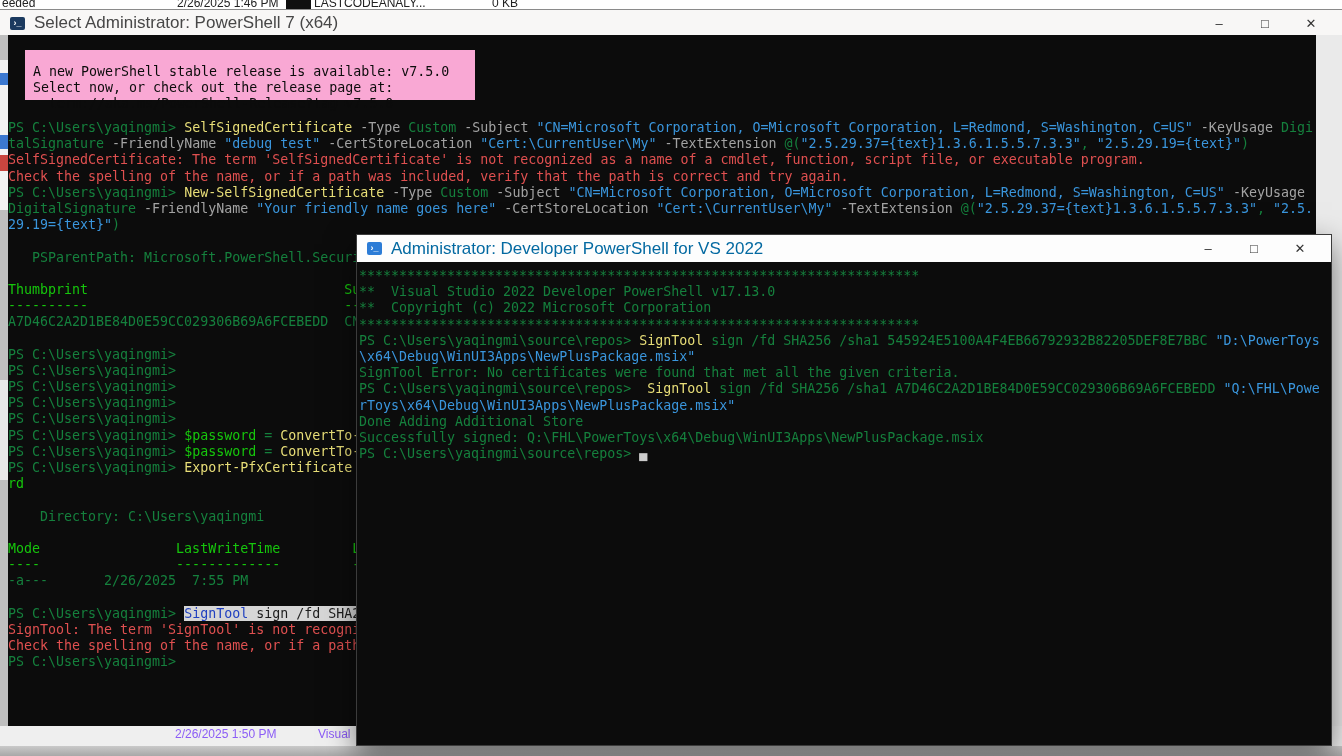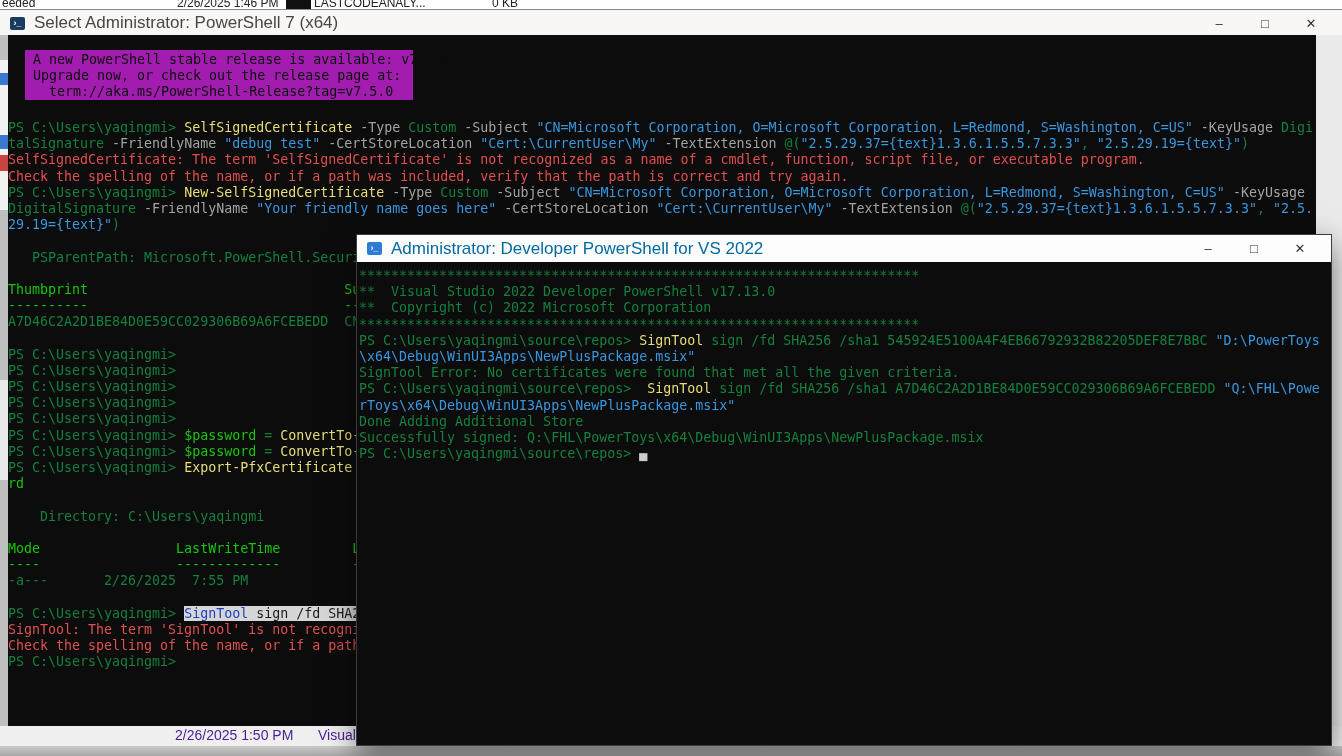--- a/index.html
+++ b/index.html
@@ -3,21 +3,21 @@
 <meta charset="utf-8">
 <style>
   html,body{margin:0;padding:0;width:1342px;height:756px;overflow:hidden;background:#FFFFFF;
     font-family:"Liberation Sans",sans-serif;}
   .abs{position:absolute;}
   
   #desktop-top{left:0;top:0;width:1301px;height:9px;background:#FFFFFF;overflow:hidden;z-index:0;}
   #desktop-top span{position:absolute;top:-4px;font-size:12px;color:#222;white-space:pre;}
   #desktop-black-mark{left:286px;top:0;width:25px;height:9px;background:#101010;z-index:1;}
   #desktop-bottom{left:0;top:726px;width:1342px;height:30px;background:#EFEFEF;z-index:0;}
-  #desktop-bottom span{position:absolute;top:1px;font-size:14px;color:#4c1d95;white-space:pre;}
+  #desktop-bottom span{position:absolute;top:1px;font-size:12px;color:#8b5cf6;white-space:pre;}
   #desktop-bottom .band{position:absolute;left:0;top:20px;width:1342px;height:10px;
     background:linear-gradient(to bottom,#C9C9C9,#A8A8A8);}
   
   .mono{font-family:"DejaVu Sans Mono","Liberation Mono",monospace;font-size:13.3px;line-height:16.2px;}
   .term{white-space:pre;overflow:hidden;}
   .term-line{height:16.2px;white-space:pre;}
   .c-w{color:#15803d;} .c-y{color:#E8DE78;} .c-b{color:#3A96DD;} .c-g{color:#a3a3a3;text-align:center;}
   .c-r{color:#E05050;} .c-gr{color:#16C60C;}
   .c-sb{color:#2040C0;background:#D6D6D6;} .c-sd{color:#1C1C1C;background:#D6D6D6;}
   .c-cur{color:#CCCCCC;}
@@ -28,22 +28,22 @@
     color:#fff;font-size:9px;line-height:12px;text-align:center;font-weight:bold;}
   .win-controls{position:absolute;right:8px;top:0;bottom:0;display:flex;align-items:center;}
   .win-btn{width:46px;text-align:center;font-size:13px;color:#333;cursor:default;}
   
   #ps7-window{left:0;top:9px;width:1342px;height:717px;z-index:2;}
   #ps7-titlebar{height:26px;background:#F8F7F6;border-top:1px solid #8A8A8A;}
   #ps7-titlebar .ps-icon{background:#1B3A5F;}
   #ps7-titlebar .title-text{color:#474747;}
   #ps7-content{left:8px;top:26px;width:1308px;height:691px;background:#0C0C0C;}
   #ps7-scroll{left:1316px;top:26px;width:26px;height:691px;background:#EAEAEA;}
-  #ps7-update-box{left:17px;top:15px;width:388px;height:50px;background:#a21caf;color:#0C0C0C;
-    padding-left:8px;padding-top:2px;box-sizing:border-box;}
+  #ps7-update-box{left:17px;top:15px;width:450px;height:50px;background:#f9a8d4;color:#0C0C0C;
+    padding-left:8px;padding-top:14px;box-sizing:border-box;}
   #ps7-update-box div{height:16.2px;white-space:pre;}
   #ps7-lines{left:0;top:85px;width:1308px;}
   
   #left-sliver{left:0;top:35px;width:8px;height:691px;background:#BFBFBF;z-index:3;}
   #left-sliver .frag{position:absolute;left:0;width:8px;}
   
   #vs-window{left:356px;top:234px;width:976px;height:512px;z-index:4;
     box-shadow:0 10px 28px rgba(0,0,0,0.5);border:1px solid #3c3c3c;box-sizing:border-box;}
   #vs-titlebar{height:27px;background:#FDFDFD;}
   #vs-titlebar .ps-icon{background:#2C7CD6;}
@@ -73,21 +73,21 @@
     <span class="title-text">Select Administrator: PowerShell 7 (x64)</span>
     <span class="win-controls">
       <span class="win-btn">–</span>
       <span class="win-btn">□</span>
       <span class="win-btn">✕</span>
     </span>
   </div>
   <div id="ps7-content" class="abs mono">
     <div id="ps7-update-box" class="abs mono">
       <div>A new PowerShell stable release is available: v7.5.0</div>
-      <div>Upgrade now, or check out the release page at:</div>
+      <div>Select now, or check out the release page at:</div>
       <div>  term://aka.ms/PowerShell-Release?tag=v7.5.0</div>
     </div>
     <div id="ps7-lines" class="abs term"><div class="term-line"><span class="c-w">PS C:\Users\yaqingmi&gt; </span><span class="c-y">SelfSignedCertificate</span><span class="c-g"> -Type </span><span class="c-w">Custom</span><span class="c-g"> -Subject </span><span class="c-b">"CN=Microsoft Corporation, O=Microsoft Corporation, L=Redmond, S=Washington, C=US"</span><span class="c-g"> -KeyUsage </span><span class="c-w">Digi</span></div><div class="term-line"><span class="c-w">talSignature</span><span class="c-g"> -FriendlyName </span><span class="c-b">"debug test"</span><span class="c-g"> -CertStoreLocation </span><span class="c-b">"Cert:\CurrentUser\My"</span><span class="c-g"> -TextExtension </span><span class="c-w">@(</span><span class="c-b">"2.5.29.37={text}1.3.6.1.5.5.7.3.3"</span><span class="c-w">, </span><span class="c-b">"2.5.29.19={text}"</span><span class="c-w">)</span></div><div class="term-line"><span class="c-r">SelfSignedCertificate: The term 'SelfSignedCertificate' is not recognized as a name of a cmdlet, function, script file, or executable program.</span></div><div class="term-line"><span class="c-r">Check the spelling of the name, or if a path was included, verify that the path is correct and try again.</span></div><div class="term-line"><span class="c-w">PS C:\Users\yaqingmi&gt; </span><span class="c-y">New-SelfSignedCertificate</span><span class="c-g"> -Type </span><span class="c-w">Custom</span><span class="c-g"> -Subject </span><span class="c-b">"CN=Microsoft Corporation, O=Microsoft Corporation, L=Redmond, S=Washington, C=US"</span><span class="c-g"> -KeyUsage</span></div><div class="term-line"><span class="c-w">DigitalSignature</span><span class="c-g"> -FriendlyName </span><span class="c-b">"Your friendly name goes here"</span><span class="c-g"> -CertStoreLocation </span><span class="c-b">"Cert:\CurrentUser\My"</span><span class="c-g"> -TextExtension </span><span class="c-w">@(</span><span class="c-b">"2.5.29.37={text}1.3.6.1.5.5.7.3.3"</span><span class="c-w">, </span><span class="c-b">"2.5.</span></div><div class="term-line"><span class="c-b">29.19={text}"</span><span class="c-w">)</span></div><div class="term-line"><span class="c-w"> </span></div><div class="term-line"><span class="c-w">   PSParentPath: Microsoft.PowerShell.Securi</span></div><div class="term-line"><span class="c-w"> </span></div><div class="term-line"><span class="c-gr">Thumbprint                                Su</span></div><div class="term-line"><span class="c-gr">----------                                --</span></div><div class="term-line"><span class="c-w">A7D46C2A2D1BE84D0E59CC029306B69A6FCEBEDD  CN</span></div><div class="term-line"><span class="c-w"> </span></div><div class="term-line"><span class="c-w">PS C:\Users\yaqingmi&gt;</span></div><div class="term-line"><span class="c-w">PS C:\Users\yaqingmi&gt;</span></div><div class="term-line"><span class="c-w">PS C:\Users\yaqingmi&gt;</span></div><div class="term-line"><span class="c-w">PS C:\Users\yaqingmi&gt;</span></div><div class="term-line"><span class="c-w">PS C:\Users\yaqingmi&gt;</span></div><div class="term-line"><span class="c-w">PS C:\Users\yaqingmi&gt; </span><span class="c-gr">$password</span><span class="c-w"> = </span><span class="c-y">ConvertTo-S</span></div><div class="term-line"><span class="c-w">PS C:\Users\yaqingmi&gt; </span><span class="c-gr">$password</span><span class="c-w"> = </span><span class="c-y">ConvertTo-S</span></div><div class="term-line"><span class="c-w">PS C:\Users\yaqingmi&gt; </span><span class="c-y">Export-PfxCertificate </span></div><div class="term-line"><span class="c-gr">rd</span></div><div class="term-line"><span class="c-w"> </span></div><div class="term-line"><span class="c-w">    Directory: C:\Users\yaqingmi</span></div><div class="term-line"><span class="c-w"> </span></div><div class="term-line"><span class="c-gr">Mode                 LastWriteTime         L</span></div><div class="term-line"><span class="c-gr">----                 -------------         -</span></div><div class="term-line"><span class="c-w">-a---       2/26/2025  7:55 PM</span></div><div class="term-line"><span class="c-w"> </span></div><div class="term-line"><span class="c-w">PS C:\Users\yaqingmi&gt; </span><span class="c-sb">SignTool</span><span class="c-sd"> sign /fd SHA2</span></div><div class="term-line"><span class="c-r">SignTool: The term 'SignTool' is not recogni</span></div><div class="term-line"><span class="c-r">Check the spelling of the name, or if a path</span></div><div class="term-line"><span class="c-w">PS C:\Users\yaqingmi&gt;</span></div></div>
   </div>
   <div id="ps7-scroll" class="abs"></div>
 </div>
 
 <div id="left-sliver" class="abs">
   <div class="frag" style="top:25px;height:150px;background:#F2F2F2"></div>
   <div class="frag" style="top:38px;height:12px;background:#3B78D0"></div>

